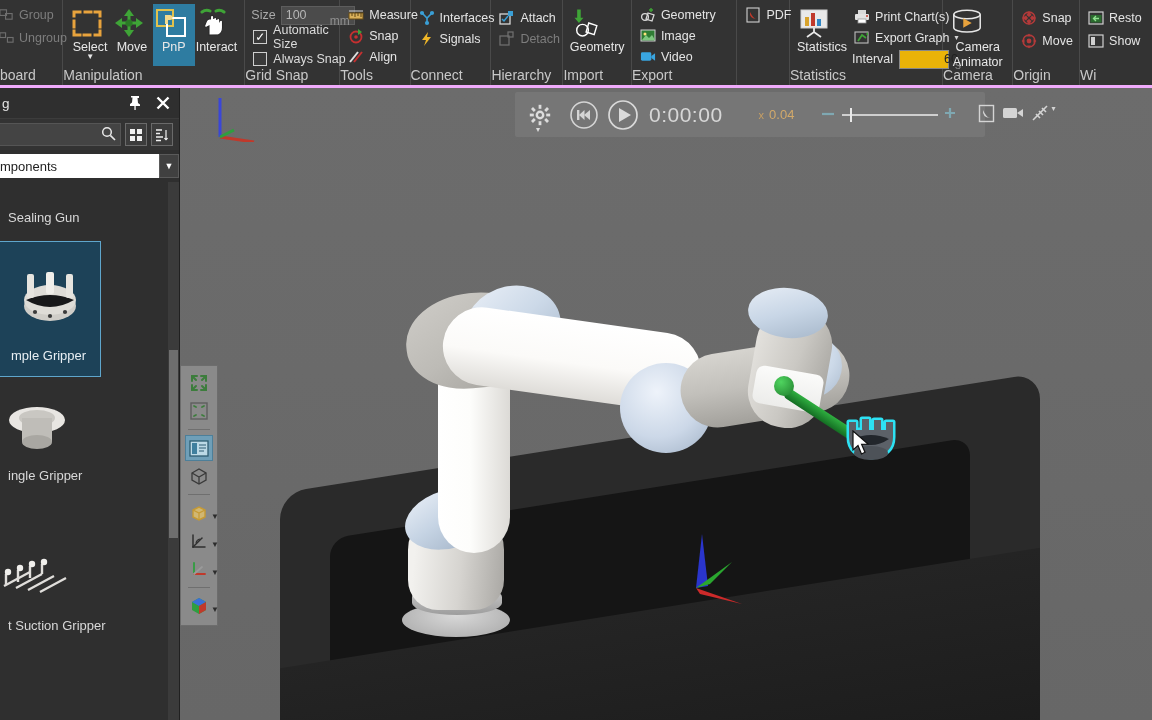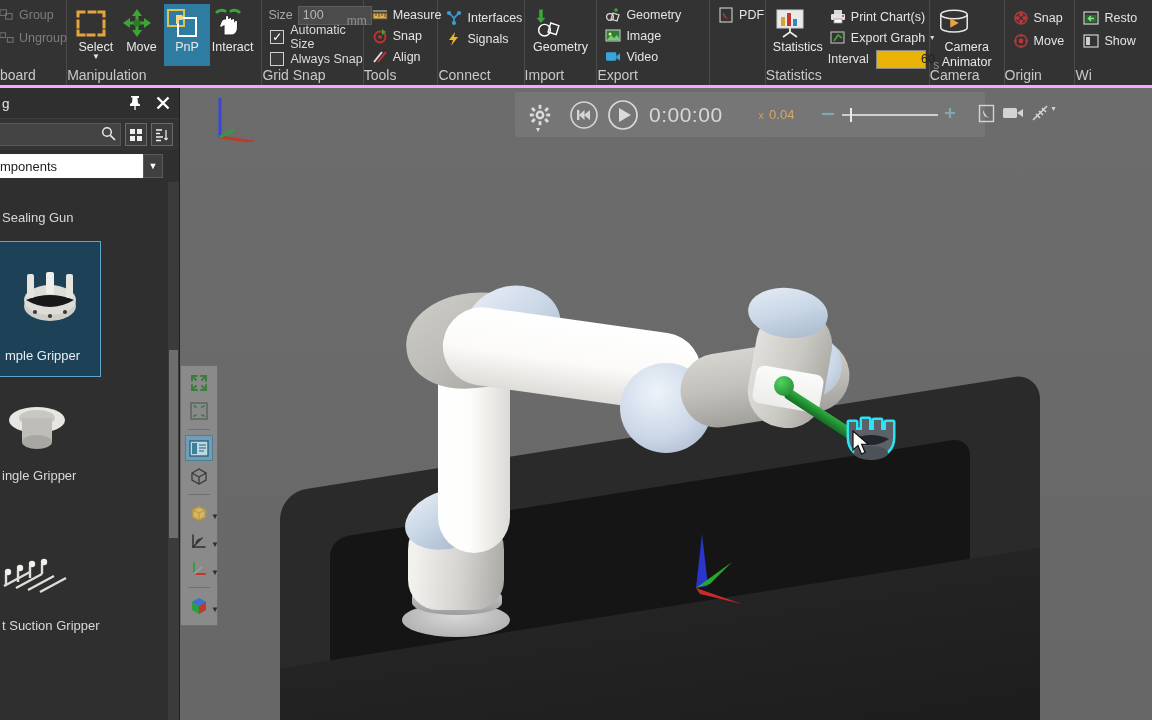--- a/index.html
+++ b/index.html
@@ -63,21 +63,21 @@
   .ico.sm { width: 16px; height: 16px; }
   .ico.bg { width: 34px; height: 34px; }
 
   
   .chkrow { display: flex; align-items: center; gap: 6px; height: 22px; padding-left: 2px; font-size: 12.5px; }
   .chk {
     width: 14px; height: 14px; border: 1px solid #cfcfcf; background: #3a3a3a;
     display: flex; align-items: center; justify-content: center;
     font-size: 12px; color: #ffffff; line-height: 1;
   }
-  .fieldrow { display: flex; align-items: center; gap: 5px; height: 22px; font-size: 12.5px; justify-content: space-between; }
+  .fieldrow { display: flex; align-items: center; gap: 5px; height: 22px; font-size: 12.5px; }
   .flabel { color: #a9a9a9; }
   .flabel.bright { color: #e2e2e2; }
   .fbox {
     background: #4b4b4b; border: 1px solid #5d5d5d; color: #b5b5b5;
     height: 19px; width: 74px; padding: 0 4px; font-size: 12.5px;
     display: flex; align-items: center;
   }
   .fbox.white { background: #eab308; color: #222; border-color: #888; width: 44px; padding-left: 44px; }
   .funit { color: #8f8f8f; font-size: 12px; margin-top: 12px; }
 
@@ -106,34 +106,34 @@
     flex: 1; height: 23px; background: #444444; border: 1px solid #555;
     display: flex; align-items: center; padding: 0 4px; color: #bdbdbd; font-size: 12.5px;
     margin-left: -2px;
   }
   .searchbox .stxt { flex: 1; overflow: hidden; white-space: nowrap; }
   .sqbtn {
     width: 22px; height: 23px; background: #3c3c3c; border: 1px solid #6a6a6a;
     display: flex; align-items: center; justify-content: center;
   }
 
-  .panel-filter { padding: 4px 16px 4px 0; display: flex; }
+  .panel-filter { padding: 4px 0 4px 0; display: flex; }
   .combo {
     display: flex; align-items: center; background: #ffffff; color: #222;
     height: 24px; flex: 1; font-size: 13px; padding: 0 6px; white-space: nowrap; overflow: hidden;
     margin-left: -6px;
   }
   .combo-arrow {
     width: 20px; height: 24px; background: #404040; border: 1px solid #5a5a5a;
     display: flex; align-items: center; justify-content: center; color: #fff; font-size: 9px;
   }
 
   .panel-list { flex: 1; position: relative; overflow: hidden; }
   .cat-item { position: absolute; left: 0; width: 166px; }
-  .cat-label { color: #d8d8d8; font-size: 13px; white-space: nowrap; padding-left: 2px; }
+  .cat-label { color: #d8d8d8; font-size: 13px; white-space: nowrap; padding-left: 8px; }
   .cat-card {
     position: absolute; left: -2px; width: 103px; height: 136px;
     background: #1d4258; border: 1px solid #5fa6cc;
   }
 
   .panel-scroll {
     position: absolute; right: 0; top: 0; width: 11px; height: 100%;
     background: #3b3b3b;
   }
   .panel-scroll .thumb {
@@ -491,20 +491,46 @@
                   <path d="M9 1 L3 9 h4 l-2 6 7-9 h-4 z" fill="#f0b728"></path>
                 </svg>
           </span>
           <span>Signals</span>
         </div>
       </div>
         </div>
       <div class="glabel">Connect</div>
     </div>
 
+    <div class="rgroup" style="width:80px;">
+      <div class="gbody">
+          <div class="vstack" style="gap:0;padding-top:3px;">
+        <div class="sitem">
+          <span class="ico sm">
+            <svg width="16" height="16" viewBox="0 0 16 16">
+                  <rect x="1" y="4" width="10" height="10" fill="none" stroke="#d8d8d8" stroke-width="1.3"></rect>
+                  <rect x="9" y="1" width="5" height="5" fill="#3a9fd6"></rect>
+                  <path d="M3 9 l2 2 4 -5" stroke="#3a9fd6" stroke-width="1.5" fill="none"></path>
+                </svg>
+          </span>
+          <span>Attach</span>
+        </div>
+        <div class="sitem dim">
+          <span class="ico sm">
+            <svg width="16" height="16" viewBox="0 0 16 16">
+                  <rect x="1" y="5" width="9" height="9" fill="none" stroke="#6e6e6e" stroke-width="1.3"></rect>
+                  <rect x="9" y="1" width="5" height="5" fill="none" stroke="#6e6e6e" stroke-width="1.3"></rect>
+                </svg>
+          </span>
+          <span>Detach</span>
+        </div>
+      </div>
+        </div>
+      <div class="glabel">Hierarchy</div>
+    </div>
 
     <div class="rgroup" style="width:76px;">
       <div class="gbody" style="justify-content:center;width:100%;">
         <div class="bitem" style="width:70px;">
           <span class="ico bg">
             <svg width="38" height="34" viewBox="0 0 38 34">
               <path d="M8 2 v9 h-3 l5 6 5 -6 h-3 v-9 z" fill="#3fa437"></path>
               <circle cx="14" cy="25" r="6.5" fill="none" stroke="#ffffff" stroke-width="1.6"></circle>
               <path d="M21 17 l9 3 -3 10 -9 -3 z" fill="none" stroke="#ffffff" stroke-width="1.6"></path>
             </svg>

